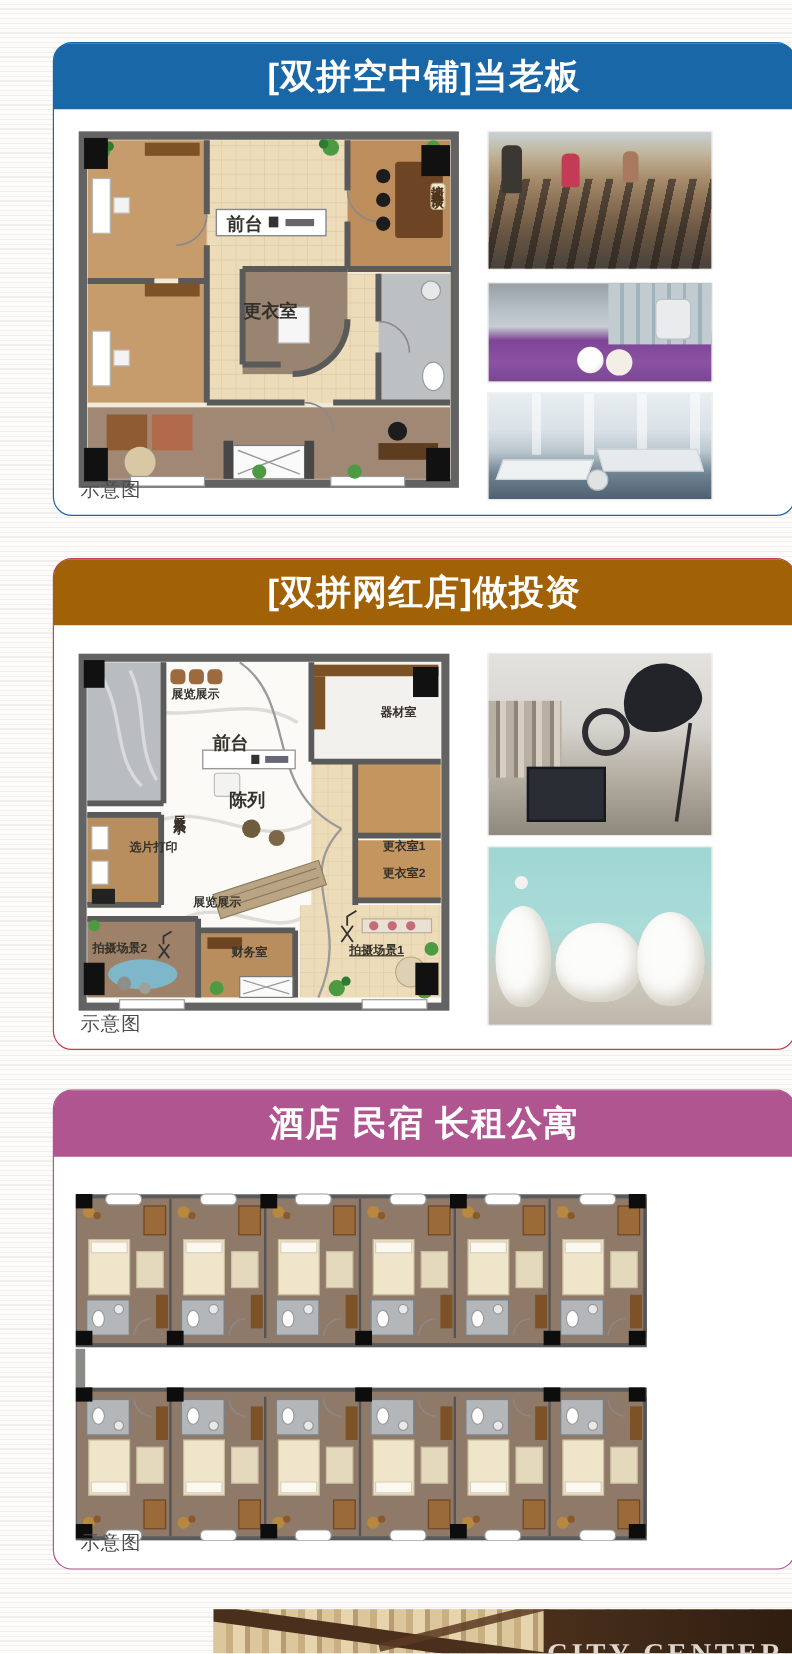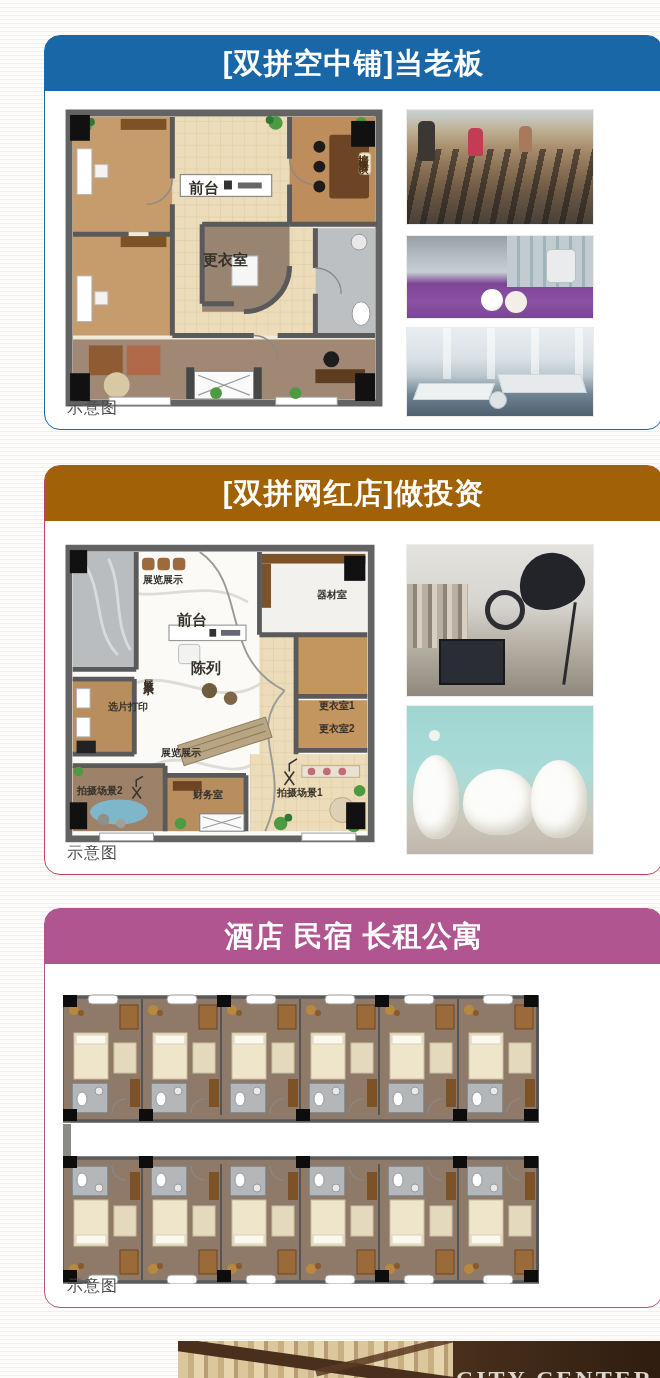--- a/index.html
+++ b/index.html
@@ -317,21 +317,21 @@
       <span class="plan-label" style="left:112px;top:70px;">前台</span>
       <span class="plan-label small" style="left:252px;top:48px;">器材室</span>
       <span class="plan-label" style="left:126px;top:118px;">陈列</span>
       <span class="plan-label vert" style="left:78px;top:130px;color:#3b3128;">展览展示</span>
       <span class="plan-label small" style="left:13px;top:160px;margin-left:30px;">选片打印</span>
       <span class="plan-label small" style="left:254px;top:120px;margin-top:39px;">更衣室1</span>
       <span class="plan-label small" style="left:254px;top:182px;">更衣室2</span>
       <span class="plan-label small" style="left:96px;top:206px;">展览展示</span>
       <span class="plan-label small" style="left:128px;top:248px;">财务室</span>
       <span class="plan-label small" style="left:12px;top:244px;">拍摄场景2</span>
-      <span class="plan-label small" style="left:212px;top:246px;">拍摄场景1</span>
+      <span class="plan-label small" style="left:226px;top:246px;text-decoration:underline;">拍摄场景1</span>
     </div>
 
     <div class="photo-col" style="top:23px;">
       <div class="photo p-studio">
         <div class="studio-rack"></div>
         <div class="studio-softbox"></div>
         <div class="studio-stand"></div>
         <div class="studio-ring"></div>
         <div class="studio-screen"></div>
       </div>

